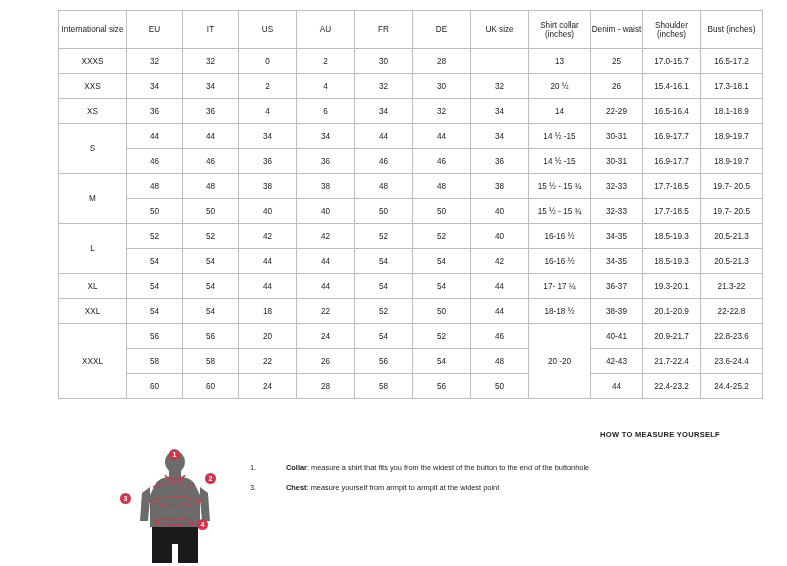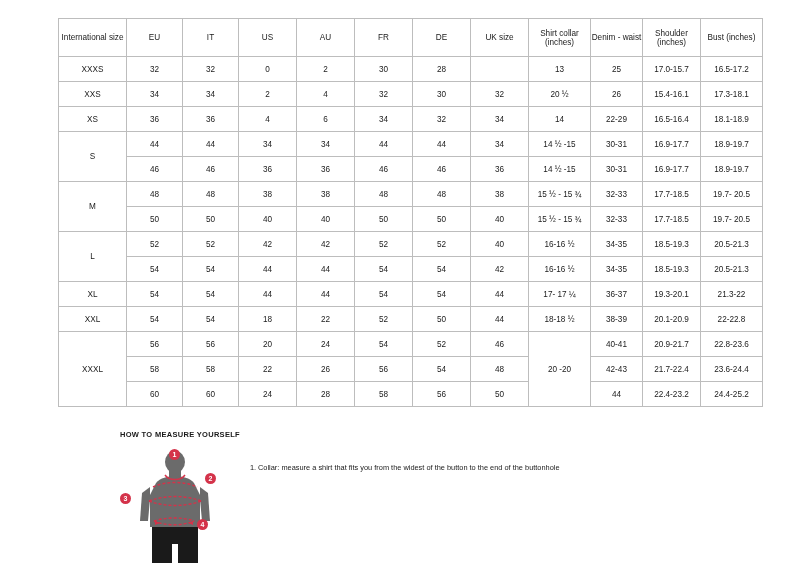--- a/index.html
+++ b/index.html
@@ -11,21 +11,21 @@
     color: #1a1a1a;
   }
   .page {
     position: relative;
     width: 787px; height: 566px;
     overflow: hidden;
   }
   
   .table-wrap {
     position: absolute;
-    left: 58px; top: 18px;
+    left: 58px; top: 10px;
     width: 672px;
   }
   table.size-table {
     border-collapse: collapse;
     width: 672px;
     table-layout: fixed;
   }
   table.size-table td, table.size-table th {
     border: 1px solid #bdbdbd;
     font-size: 8.2px;
@@ -61,41 +61,42 @@
     position: absolute;
     left: 120px; top: 430px;
     width: 600px;
   }
   .measure-title {
     font-size: 7.5px;
     font-weight: bold;
     letter-spacing: 0.3px;
     color: #1a1a1a;
     margin-bottom: 10px;
+    text-align: right;
   }
   .measure-body {
     display: flex;
     align-items: flex-start;
   }
   .figure {
     position: relative;
     width: 110px; height: 120px;
     flex: 0 0 110px;
   }
   .steps {
     margin-left: 20px;
     padding-top: 14px;
   }
   .step {
     font-size: 7.4px;
     line-height: 1.45;
     margin-bottom: 9px;
     color: #1a1a1a;
   }
-  .step b { font-weight: normal; }
+  .step b { font-weight: bold; margin-left: 28px; }
   .bullet {
     display: inline-block;
     width: 8px;
   }
   
   .marker {
     position: absolute;
     width: 11px; height: 11px;
     border-radius: 50%;
     background: #d4334a;
@@ -370,17 +371,18 @@
           <path d="M68 74 l5 -2 l0 4 z" fill="#d4334a"></path>
         </svg>
         <div class="marker" style="left:49px; top:0px;">1</div>
         <div class="marker" style="left:85px; top:24px;">2</div>
         <div class="marker" style="left:0px; top:44px;">3</div>
         <div class="marker" style="left:77px; top:70px;">4</div>
       </div>
 
       <div class="steps" id="steps-list">
           <div class="step"><span class="bullet">1.</span><b>Collar</b><span>: measure a shirt that fits you from the widest of the button to the end of the buttonhole</span></div>
+          <div class="step"><span class="bullet">3.</span><b>Chest</b><span>: measure yourself from armpit to armpit at the widest point</span></div>
         </div>
     </div>
   </div>
 
 </div>
 
 </body></html>

